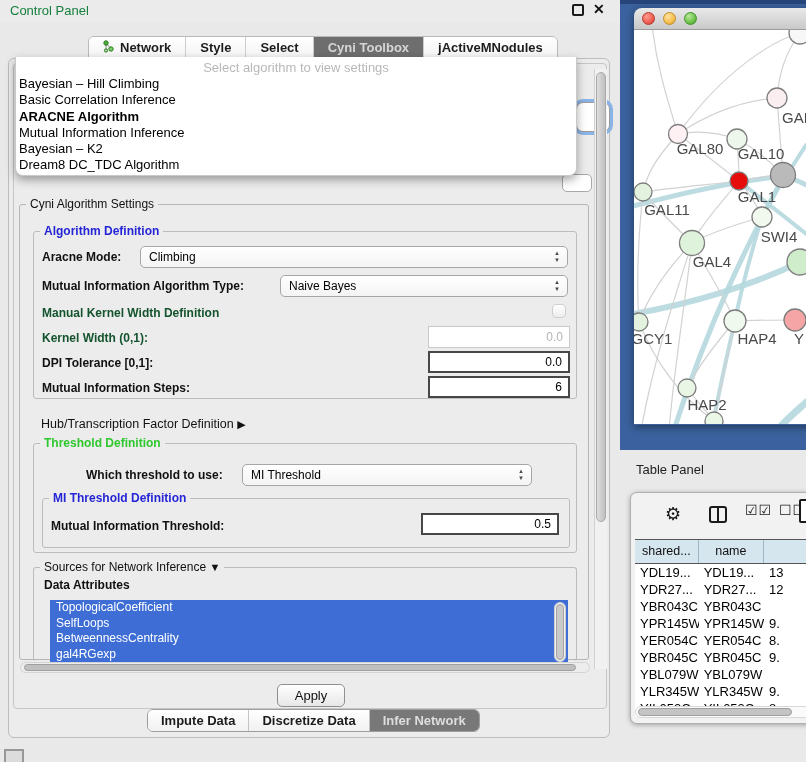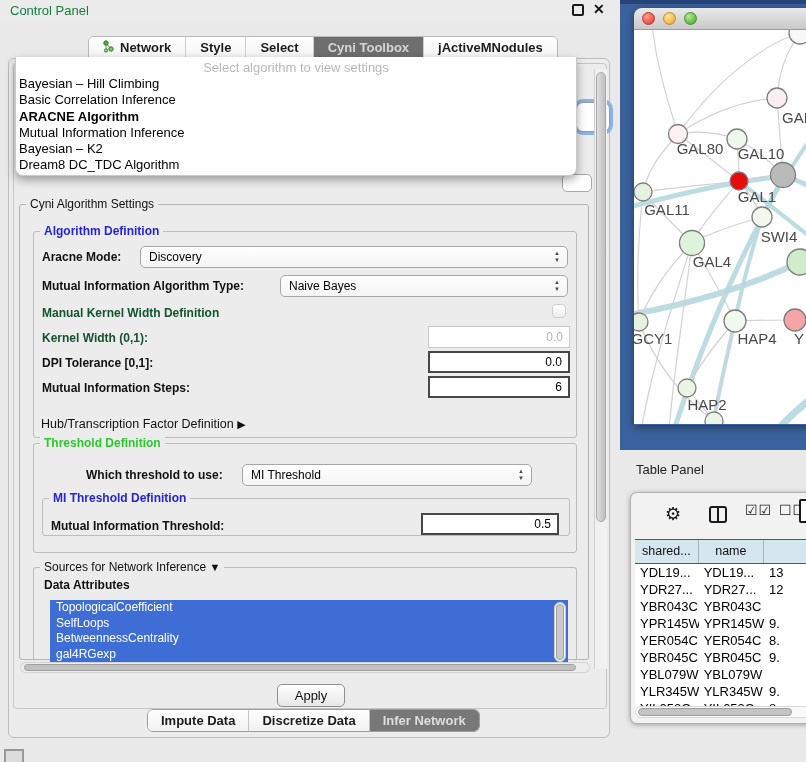--- a/index.html
+++ b/index.html
@@ -143,26 +143,26 @@
       <div class="frag-line"></div>
       <div class="frag-box"></div>
 
       <div class="vscroll">
         <div class="vthumb"></div>
       </div>
 
       <div class="groupbox" style="left:5px; top:140px; width:570px; height:456px;">
         <span class="gtitle">Cyni Algorithm Settings</span>
 
-        <div class="groupbox" style="left:13px; top:26px; width:544px; height:207px; border-color:#bcbcbc;">
+        <div class="groupbox" style="left:13px; top:26px; width:544px; height:168px; border-color:#bcbcbc;">
           <span class="gtitle blue">Algorithm Definition</span>
 
           <span class="lbl" style="left:8px; top:18px;">Aracne Mode:</span>
           <div class="combo" style="left:106px; top:14px; width:428px;">
-            <span>Discovery</span>
+            <span>Climbing</span>
             <span class="spin">
                 <span>▲</span>
                 <span>▼</span>
               </span>
           </div>
 
           <span class="lbl" style="left:8px; top:47px;">Mutual Information Algorithm Type:</span>
           <div class="combo" style="left:246px; top:43px; width:288px;">
             <span>Naive Bayes</span>
             <span class="spin">
@@ -194,21 +194,21 @@
 
           <span class="lbl" style="left:52px; top:24px;">Which threshold to use:</span>
           <div class="combo" style="left:208px; top:20px; width:290px;">
             <span>MI Threshold</span>
             <span class="spin">
                 <span>▲</span>
                 <span>▼</span>
               </span>
           </div>
 
-          <div class="groupbox" style="left:8px; top:54px; width:528px; height:38px; border-color:#bcbcbc;">
+          <div class="groupbox" style="left:8px; top:54px; width:528px; height:50px; border-color:#bcbcbc;">
             <span class="gtitle blue">MI Threshold Definition</span>
             <span class="lbl" style="left:8px; top:20px;">Mutual Information Threshold:</span>
             <div class="field" style="left:378px; top:14px; width:138px;">0.5</div>
           </div>
         </div>
 
         <div class="groupbox" style="left:13px; top:362px; width:544px; height:94px; border-bottom:none; border-color:#bcbcbc;">
           <span class="gtitle">
             <span>Sources for Network Inference</span>
             <span class="tri">▼</span>

